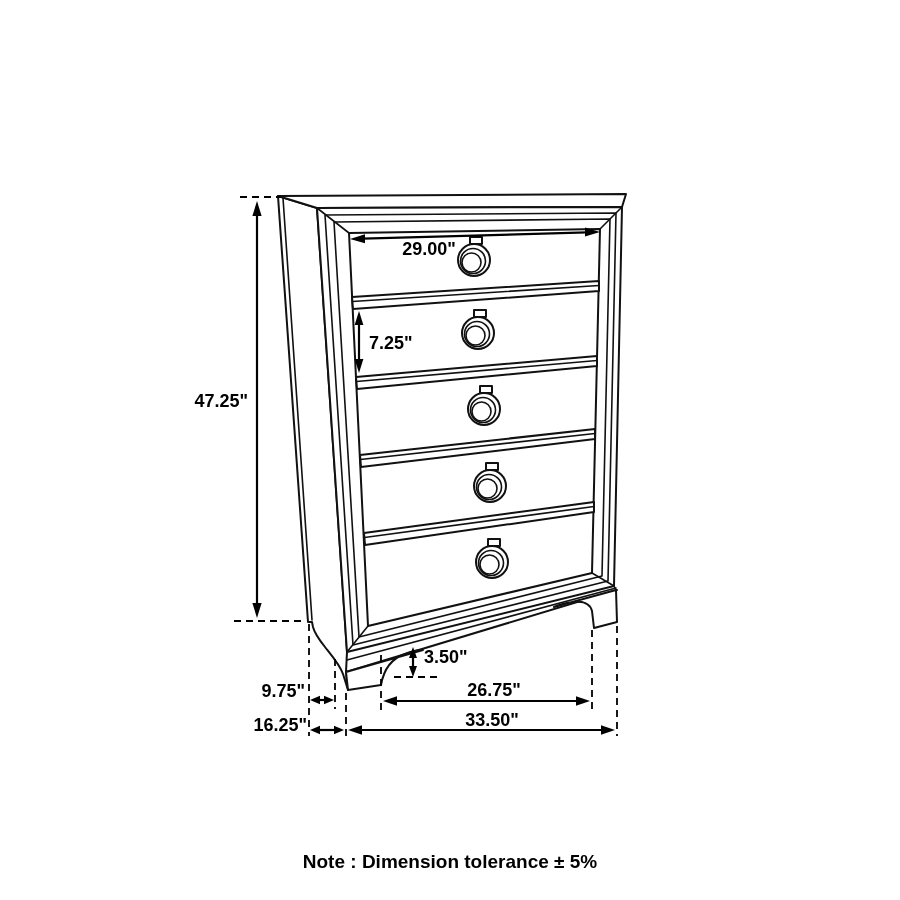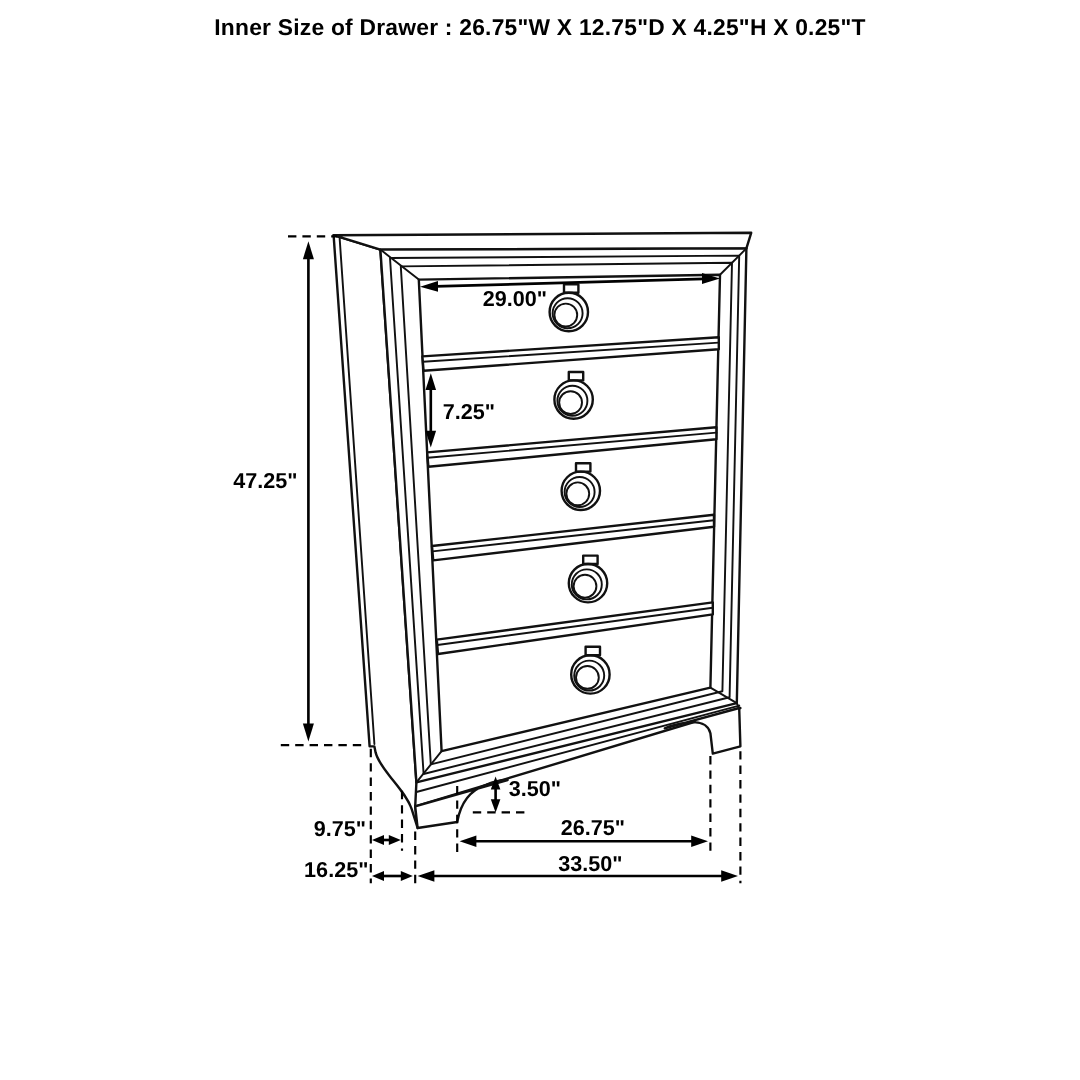--- a/index.html
+++ b/index.html
@@ -15,21 +15,20 @@
   .dim{stroke:#000;stroke-width:2.2;fill:none;}
   .dash{stroke:#000;stroke-width:1.8;fill:none;stroke-dasharray:7 5;}
   .head{fill:#000;stroke:none;}
   .lbl{font-family:"Liberation Sans",sans-serif;font-weight:bold;font-size:18px;fill:#000;}
 </style>
 </head>
 <body>
 
 <div id="stage">
 
-  <div id="title" class="caption">Inner Size of Drawer : 26.75"W X 12.75"D X 4.25"H X 0.25"T</div>
 
   <svg width="900" height="900" viewBox="0 0 900 900">
 
     <g>
 
       <path class="ln fw" d="M278,196 L317,208 L347,652 L346,672 L348,690 L343,674 C340,665 333,657 325,647 C317,637 314,631 313,627 L312,622 L308,622 Z"></path>
       <line class="ln thin" x1="283" y1="198" x2="312" y2="620"></line>
 
       <path class="ln fw" d="M278,196 L626,194 L622,207 L317,208 Z"></path>
 
@@ -158,13 +157,14 @@
     </g>
 
     <g>
       <line class="dim" x1="360" y1="730" x2="603" y2="730"></line>
       <polygon class="head" points="348,730 362,725.2 362,734.8"></polygon>
       <polygon class="head" points="615,730 601,725.2 601,734.8"></polygon>
       <text class="lbl" x="492" y="726" text-anchor="middle">33.50"</text>
     </g>
   </svg>
 
+  <div id="note" class="caption">Note : Dimension tolerance ± 5%</div>
 </div>
 
 </body></html>

